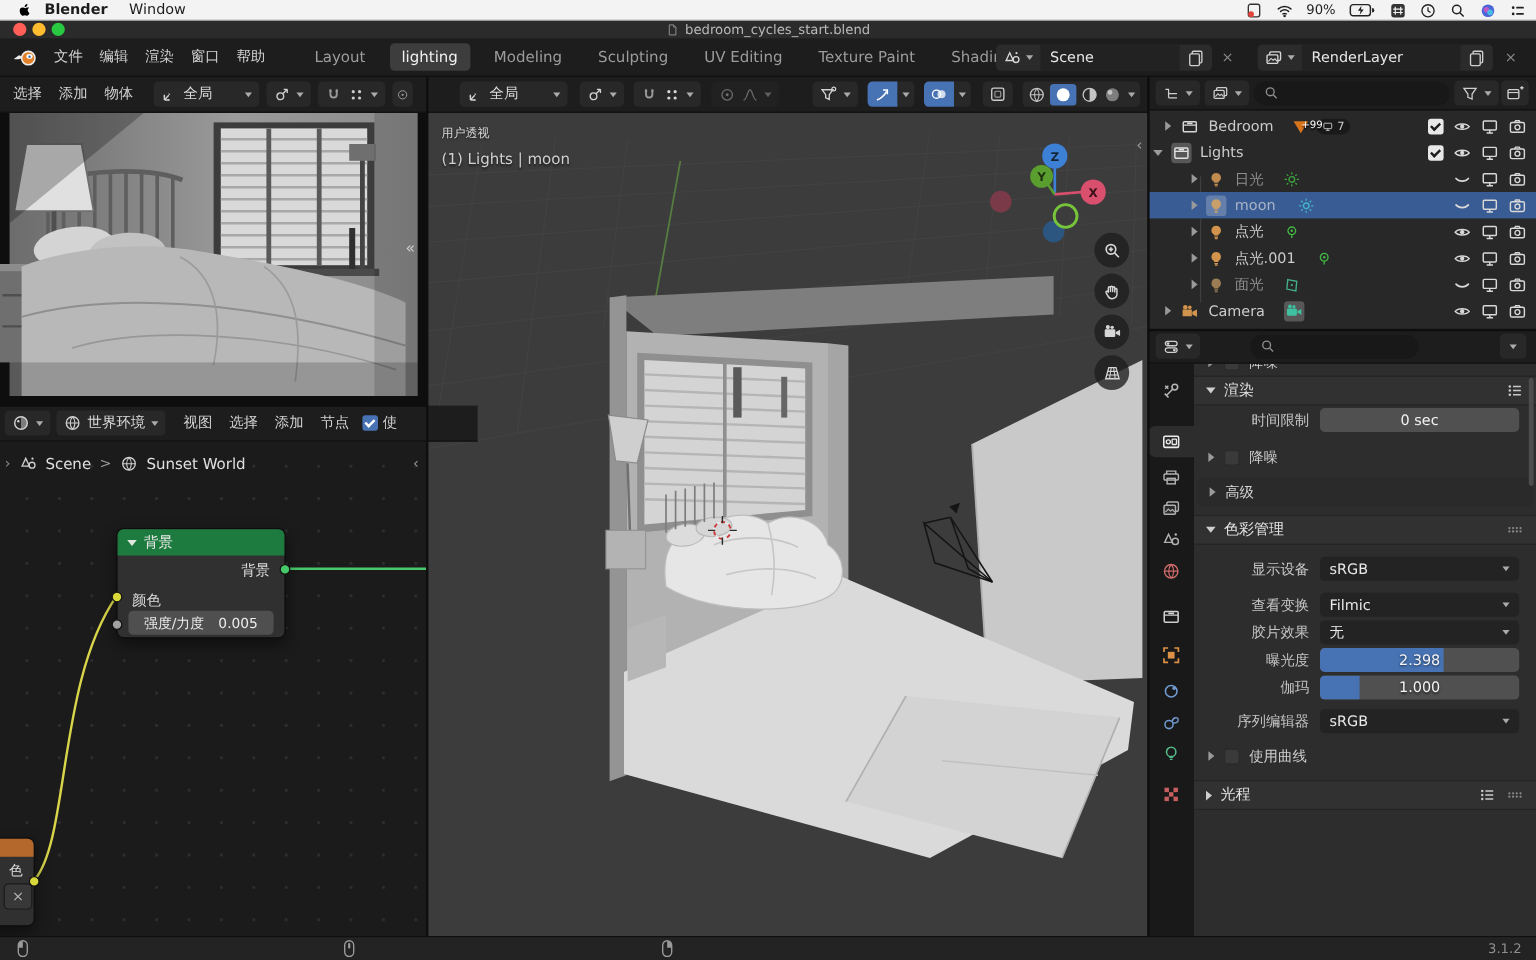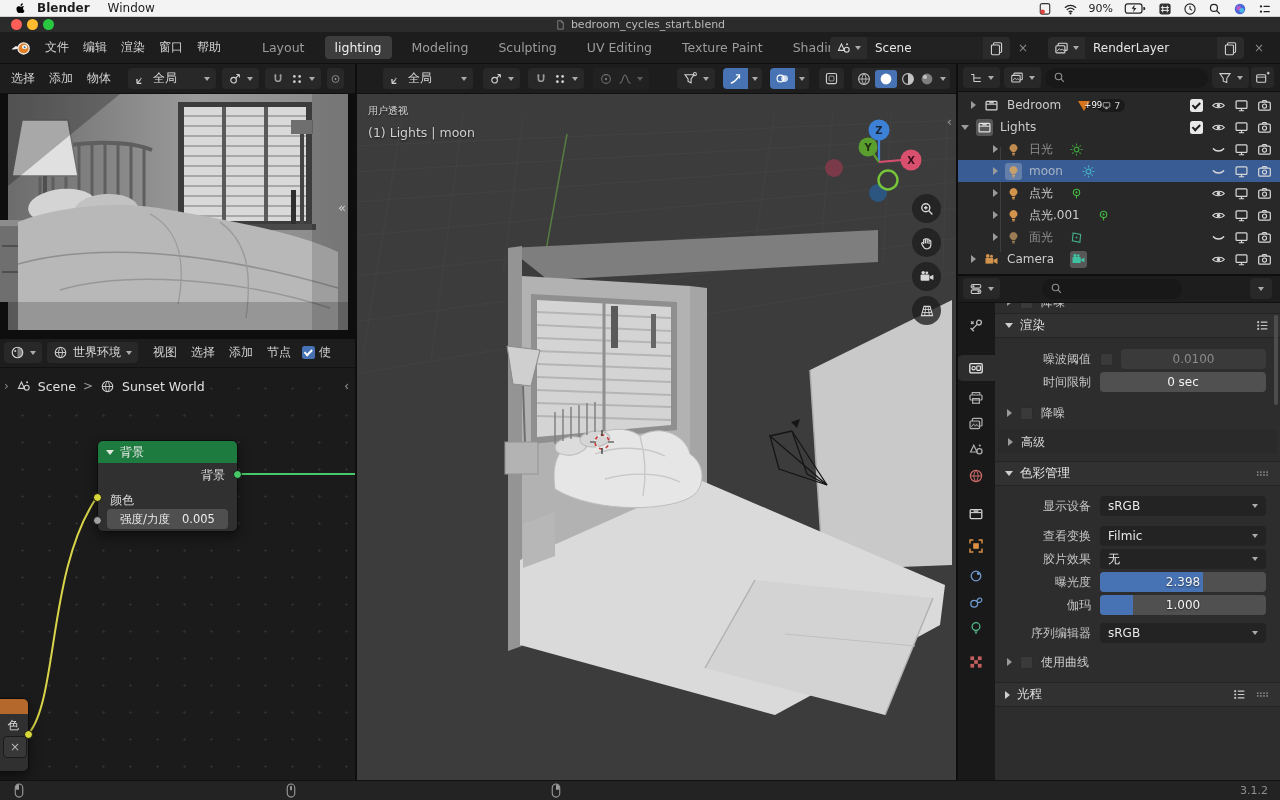--- a/index.html
+++ b/index.html
@@ -575,21 +575,21 @@
     <path d="M60 196C120 178 230 182 330 214" stroke="#979797" stroke-width="1.4" fill="none"></path>
     <path d="M150 120C180 136 186 170 178 210M220 128C248 148 252 180 246 224" stroke="#9b9b9b" stroke-width="1.4" fill="none"></path>
     <path d="M8 0L120 0L8 92Z" fill="#000" opacity=".25"></path>
     <rect x="312" y="0" width="36" height="236" fill="#000" opacity=".14"></rect>
     <rect x="8" y="208" width="340" height="28" fill="#000" opacity=".18"></rect>
   </svg>
   <span class="abs" style="left:338px;top:136px;color:#cfcfcf;font-size:13px;z-index:5">«</span>
 </div>
 
 <div id="shader">
-  <div class="ed-header" style="left:0;top:0;width:355px;height:30px">
+  <div class="ed-header" style="left:0;top:0;width:398px;height:30px">
     <span class="pill" style="margin-left:4px">
         <svg class="ic" width="15" height="15" style="color:#cfcfcf">
           <use href="#i-shball"></use>
         </svg>
         <span class="cd"></span>
       </span>
     <span class="pill" style="margin-left:5px">
       <svg class="ic" width="15" height="15" style="color:#cfcfcf">
           <use href="#i-globe"></use>
         </svg>
@@ -1252,25 +1252,20 @@
 
     <div class="phead">
       <span class="tri-d" style="border-top-color:#cfcfcf"></span>
       <span>渲染</span>
       <span style="margin-left:auto;display:inline-flex;color:#c9c9c9">
           <svg class="ic" width="15" height="15">
             <use href="#i-preset"></use>
           </svg>
         </span>
     </div>
-    <div class="prow" style="margin-top:11px">
-      <span class="plabel">噪波阈值</span>
-      <span class="cb-e" style="margin-right:8px"></span>
-      <span class="pfield disabled">0.0100</span>
-    </div>
     <div class="prow" style="margin-top:2px">
       <span class="plabel">时间限制</span>
       <span class="pfield">0 sec</span>
     </div>
     <div class="subrow" style="margin-top:10px">
       <span class="tri-r"></span>
       <span class="cb-e"></span>
       <span>降噪</span>
     </div>
     <div class="subhead" style="margin-top:6px">

